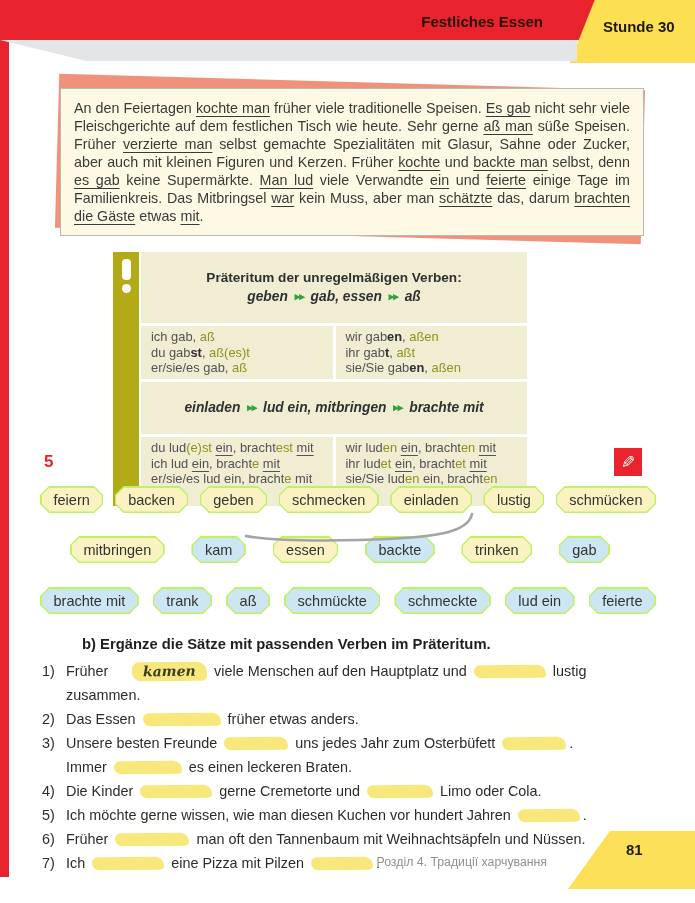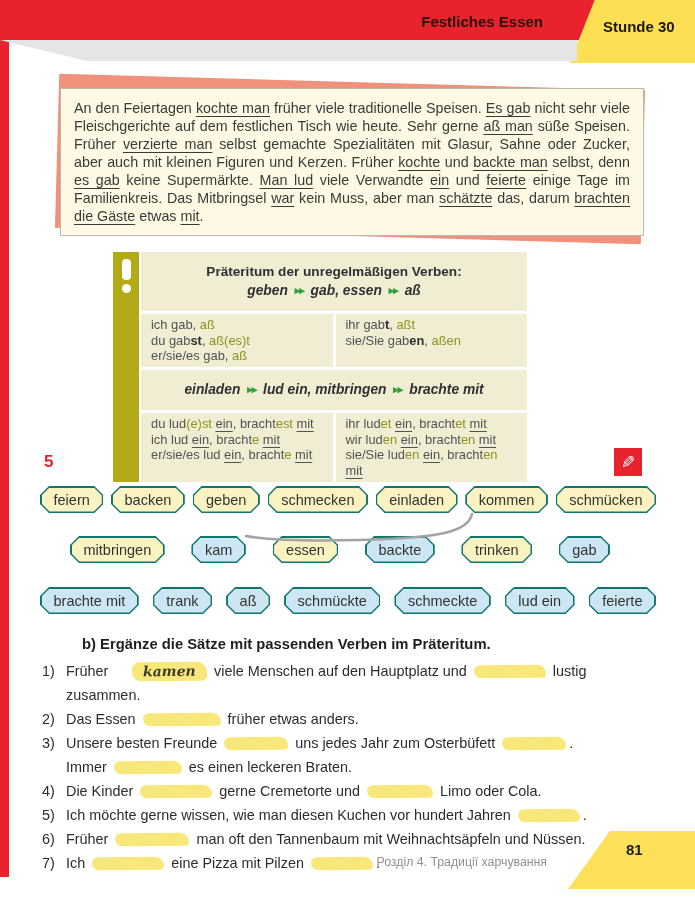--- a/index.html
+++ b/index.html
@@ -22,42 +22,42 @@
   .intro-card{position:absolute;left:13px;top:4px;width:556px;background:#fdf9e4;border:1px solid #b9b9ae;
     padding:10px 13px;font-size:14.3px;line-height:18px;text-align:justify;color:#3a3a38;}
   .u{text-decoration:underline;text-underline-offset:2.5px;}
 
   
   .grammar{position:absolute;left:113px;top:252px;width:414px;display:flex;gap:2px;}
   .gram-bar{width:26px;background:#b2aa16;flex:none;display:flex;flex-direction:column;align-items:center;padding-top:7px;box-sizing:border-box;}
   .excl-bar{width:9px;height:21px;background:#fff;border-radius:4px;}
   .excl-dot{width:9px;height:9px;background:#fff;border-radius:50%;margin-top:4px;}
   .gram-table{flex:1;display:flex;flex-direction:column;gap:3px;}
-  .gram-header{background:#f0edd2;text-align:center;padding:11px 4px;}
+  .gram-header{background:#f0edd2;text-align:center;padding:17px 4px;}
   .gram-title{font-weight:bold;font-size:13.6px;color:#2e3034;line-height:18.5px;}
   .gram-example{font-weight:bold;font-style:italic;font-size:13.8px;color:#2e3034;line-height:18.5px;}
   .arrow{color:#2ea23b;font-style:normal;font-size:11px;letter-spacing:-1px;margin:0 3px;position:relative;top:-1px;}
   .gram-grid{display:grid;grid-template-columns:1fr 1fr;gap:3px;}
   .gram-cell{background:#f0edd2;padding:3px 10px;font-size:12.9px;line-height:15.6px;color:#505256;}
   .dark{color:#2e3034;font-weight:bold;}
   .olive{color:#8f9120;}
 
   
   .ex5-head{position:absolute;left:44px;top:452px;width:612px;height:30px;}
   .ex-num{position:absolute;left:0;top:0;color:#e8232e;font-weight:bold;font-size:17px;}
   .ex-a-title{position:absolute;left:33px;top:2px;font-weight:bold;font-size:14.8px;color:#1f1f1d;}
   .pencil{position:absolute;right:14px;top:-4px;width:28px;height:28px;background:#e8232e;color:#fff;
     display:flex;align-items:center;justify-content:center;}
   .pencil span{transform:scaleX(-1);font-size:17px;line-height:1;}
 
   .match{position:relative;position:absolute;left:40px;top:486px;width:616px;}
   .card-row{display:flex;justify-content:space-between;}
   .row-0{margin-bottom:23px;}
   .row-1{margin:0 46px 24px 30px;}
-  .card{background:#0f766e;clip-path:polygon(9px 0,calc(100% - 9px) 0,100% 9px,100% calc(100% - 9px),calc(100% - 9px) 100%,9px 100%,0 calc(100% - 9px),0 9px);padding:1.5px;display:inline-block;text-align:right;}
+  .card{background:#bef264;clip-path:polygon(9px 0,calc(100% - 9px) 0,100% 9px,100% calc(100% - 9px),calc(100% - 9px) 100%,9px 100%,0 calc(100% - 9px),0 9px);padding:1.5px;display:inline-block;text-align:right;}
   .card-in{display:block;clip-path:polygon(8px 0,calc(100% - 8px) 0,100% 8px,100% calc(100% - 8px),calc(100% - 8px) 100%,8px 100%,0 calc(100% - 8px),0 8px);
     padding:4px 12px;font-size:14.5px;color:#333331;white-space:nowrap;}
   .card.yellow .card-in{background:#faf3c1;}
   .card.blue .card-in{background:#cde6f3;}
   .connector{position:absolute;left:0;top:0;pointer-events:none;}
 
   
   .ex5b-title{position:absolute;left:82px;top:636px;font-weight:bold;font-size:14.8px;color:#1f1f1d;}
   .sent-list{position:absolute;left:42px;top:659px;width:616px;font-size:14.4px;color:#2c2c2a;}
   .sent-item{display:flex;line-height:24px;}
@@ -104,36 +104,37 @@
           <div class="gram-title">Präteritum der unregelmäßigen Verben:</div>
           <div class="gram-example"><span>geben </span><span class="arrow">▸▸</span><span> gab, essen </span><span class="arrow">▸▸</span><span> aß</span></div>
         </div>
         <div class="gram-grid">
           <div class="gram-cell">
             <div><span>ich gab, </span><span class="olive">aß</span></div>
             <div><span>du gab</span><span class="dark">st</span><span>, </span><span class="olive">aß(es)t</span></div>
             <div><span>er/sie/es gab, </span><span class="olive">aß</span></div>
           </div>
           <div class="gram-cell">
+            <div><span>wir gab</span><span class="dark">en</span><span>, </span><span class="olive">aßen</span></div>
             <div><span>ihr gab</span><span class="dark">t</span><span>, </span><span class="olive">aßt</span></div>
             <div><span>sie/Sie gab</span><span class="dark">en</span><span>, </span><span class="olive">aßen</span></div>
           </div>
         </div>
         <div class="gram-header">
           <div class="gram-example"><span>einladen </span><span class="arrow">▸▸</span><span> lud ein, mitbringen </span><span class="arrow">▸▸</span><span> brachte mit</span></div>
         </div>
         <div class="gram-grid">
           <div class="gram-cell">
             <div><span>du lud</span><span class="olive">(e)st</span><span> </span><span class="u">ein</span><span>, bracht</span><span class="olive">est</span><span> </span><span class="u">mit</span></div>
             <div><span>ich lud </span><span class="u">ein</span><span>, bracht</span><span class="olive">e</span><span> </span><span class="u">mit</span></div>
             <div><span>er/sie/es lud </span><span class="u">ein</span><span>, bracht</span><span class="olive">e</span><span> </span><span class="u">mit</span></div>
           </div>
           <div class="gram-cell">
+            <div><span>wir lud</span><span class="olive">en</span><span> </span><span class="u">ein</span><span>, bracht</span><span class="olive">en</span><span> </span><span class="u">mit</span></div>
             <div><span>ihr lud</span><span class="olive">et</span><span> </span><span class="u">ein</span><span>, bracht</span><span class="olive">et</span><span> </span><span class="u">mit</span></div>
-            <div><span>wir lud</span><span class="olive">en</span><span> </span><span class="u">ein</span><span>, bracht</span><span class="olive">en</span><span> </span><span class="u">mit</span></div>
             <div><span>sie/Sie lud</span><span class="olive">en</span><span> </span><span class="u">ein</span><span>, bracht</span><span class="olive">en</span><span> </span><span class="u">mit</span></div>
           </div>
         </div>
       </div>
   </div>
 
   <div class="ex5-head">
     <span class="ex-num">5</span>
     <span class="pencil">
         <span>✎</span>
@@ -152,21 +153,21 @@
           <span class="card yellow">
             <span class="card-in">geben</span>
           </span>
           <span class="card yellow">
             <span class="card-in">schmecken</span>
           </span>
           <span class="card yellow">
             <span class="card-in">einladen</span>
           </span>
           <span class="card yellow">
-            <span class="card-in">kommen</span>
+            <span class="card-in">lustig</span>
           </span>
           <span class="card yellow">
             <span class="card-in">schmücken</span>
           </span>
         </div>
         <div class="card-row row-1">
           <span class="card yellow">
             <span class="card-in">mitbringen</span>
           </span>
           <span class="card blue">

